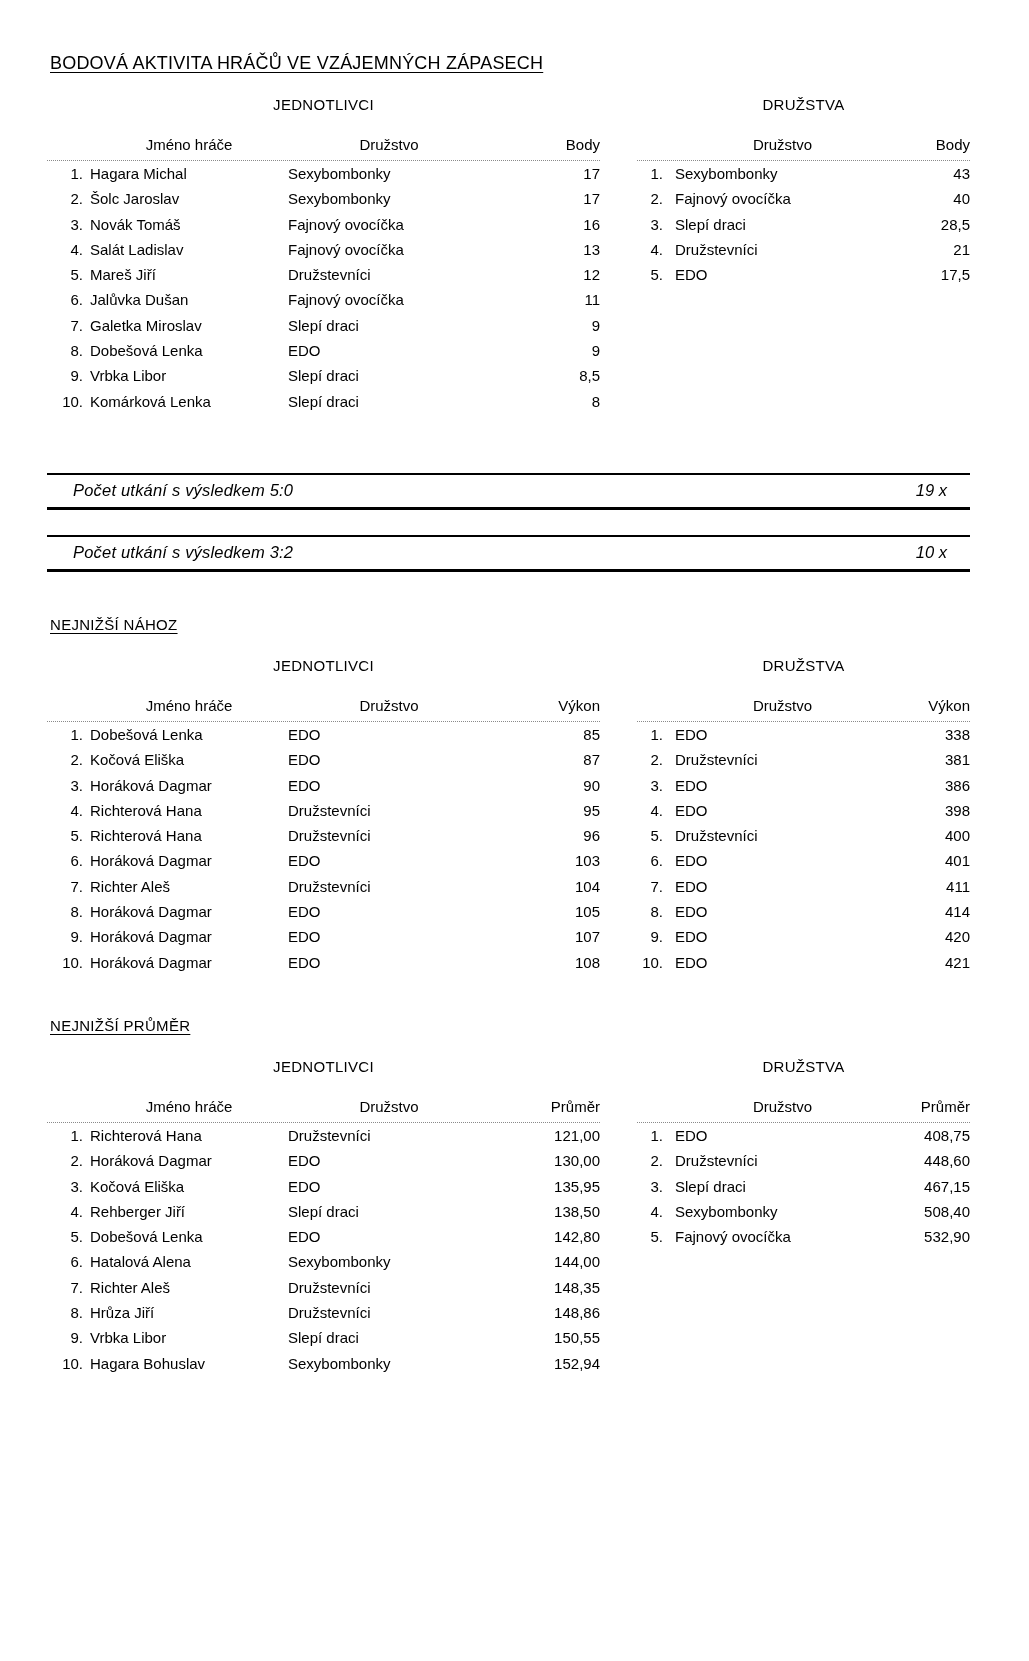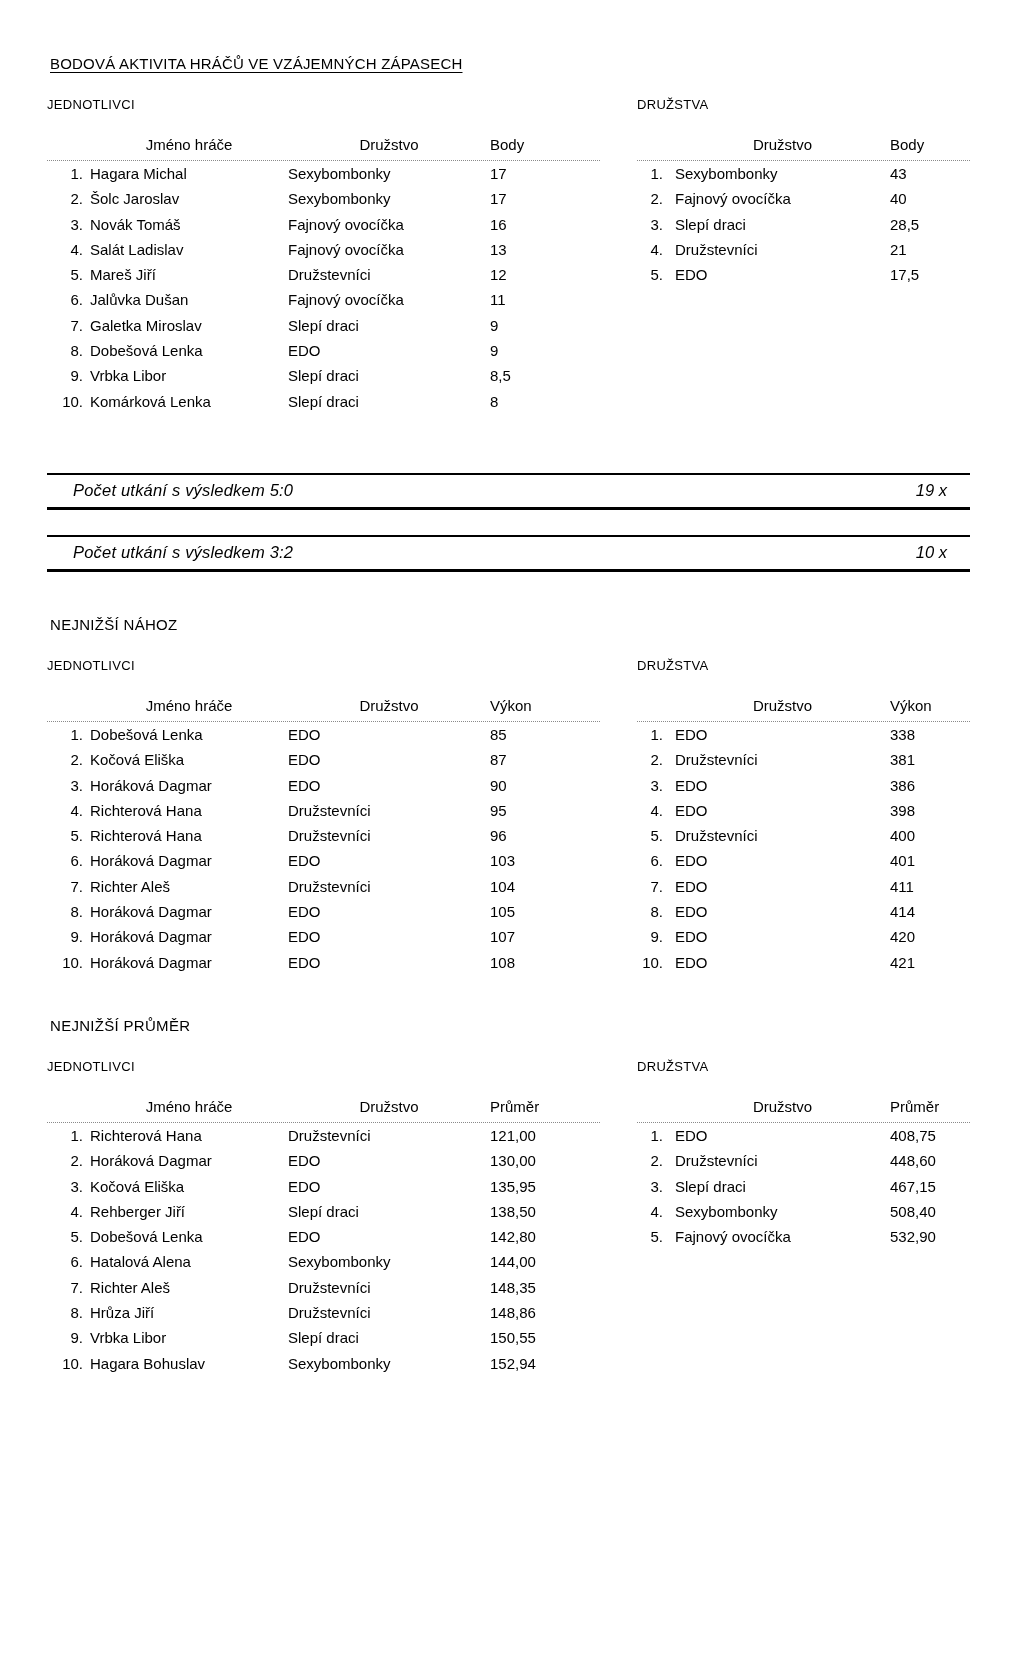--- a/index.html
+++ b/index.html
@@ -5,45 +5,45 @@
   * { margin:0; padding:0; box-sizing:border-box; }
   html, body { background:#ffffff; }
   body {
     width:1029px; height:1661px;
     font-family:"Liberation Sans", sans-serif;
     color:#000; overflow:hidden;
   }
   .page { width:1029px; height:1661px; padding:54px 59px 0 47px; overflow:hidden; }
 
   .doc-title {
-    font-size:15px; line-height:19px; letter-spacing:0.2px;
+    font-size:18px; line-height:19px; letter-spacing:0.2px;
     margin-left:3px;
     text-decoration:underline; text-underline-offset:3px;
     display:inline-block;
   }
 
   .two-col { display:flex; justify-content:space-between; margin-top:24px; }
   .col-players { width:553px; }
   .col-teams   { width:333px; }
-  .col-heading { font-size:13px; line-height:16px; letter-spacing:0.3px; }
+  .col-heading { text-align:center; font-size:15px; line-height:16px; letter-spacing:0.3px; }
 
   .tbl .thead {
     margin-top:22px; line-height:20px; padding-bottom:5px;
     border-bottom:1px dotted #8a8a8a;
     font-size:15px;
   }
   .tbl .trow { line-height:25.3px; font-size:15px; }
 
   .players .thead, .players .trow { display:grid; grid-template-columns:43px 198px 202px 110px; }
   .teams .thead,   .teams .trow   { display:grid; grid-template-columns:31px 222px 80px; }
 
   .cell.rank { text-align:right; padding-right:7px; white-space:nowrap; }
   .teams .cell.rank { padding-right:5px; }
   .teams .cell.team { padding-left:7px; }
-  .cell.val { text-align:left; }
+  .cell.val { text-align:right; }
   .hc { text-align:center; }
 
   .bars { margin-top:59px;font-style:italic; }
   .bar {
     border-top:2px solid #000; border-bottom:3px solid #000;
     height:37px; margin-bottom:25px;
     display:flex; align-items:center; justify-content:space-between;
     font-size:16.5px;
   }
   .bar:last-child { margin-bottom:0; }
@@ -55,21 +55,21 @@
     border-top:4px solid #000; border-bottom:4px solid #000;
     line-height:28px; text-align:center;
     font-size:17.5px; font-weight:bold; letter-spacing:0.3px;
     position:relative; left:0;
   }
   .banner-inner { position:relative; left:-23px; }
 
   .sub-heading {
     font-size:15px; line-height:16px; letter-spacing:0.3px;
     margin-left:3px;
-    text-underline-offset:3px;
+    text-decoration:underline; text-underline-offset:3px;
     display:inline-block;
   }
   .sect-throw   { margin-top:44px; }
   .sect-average { margin-top:42px; }
   .sect-throw .sub-heading, .sect-average .sub-heading { display:inline-block; }
 </style>
 </head>
 <body>
 
 <div class="page">

